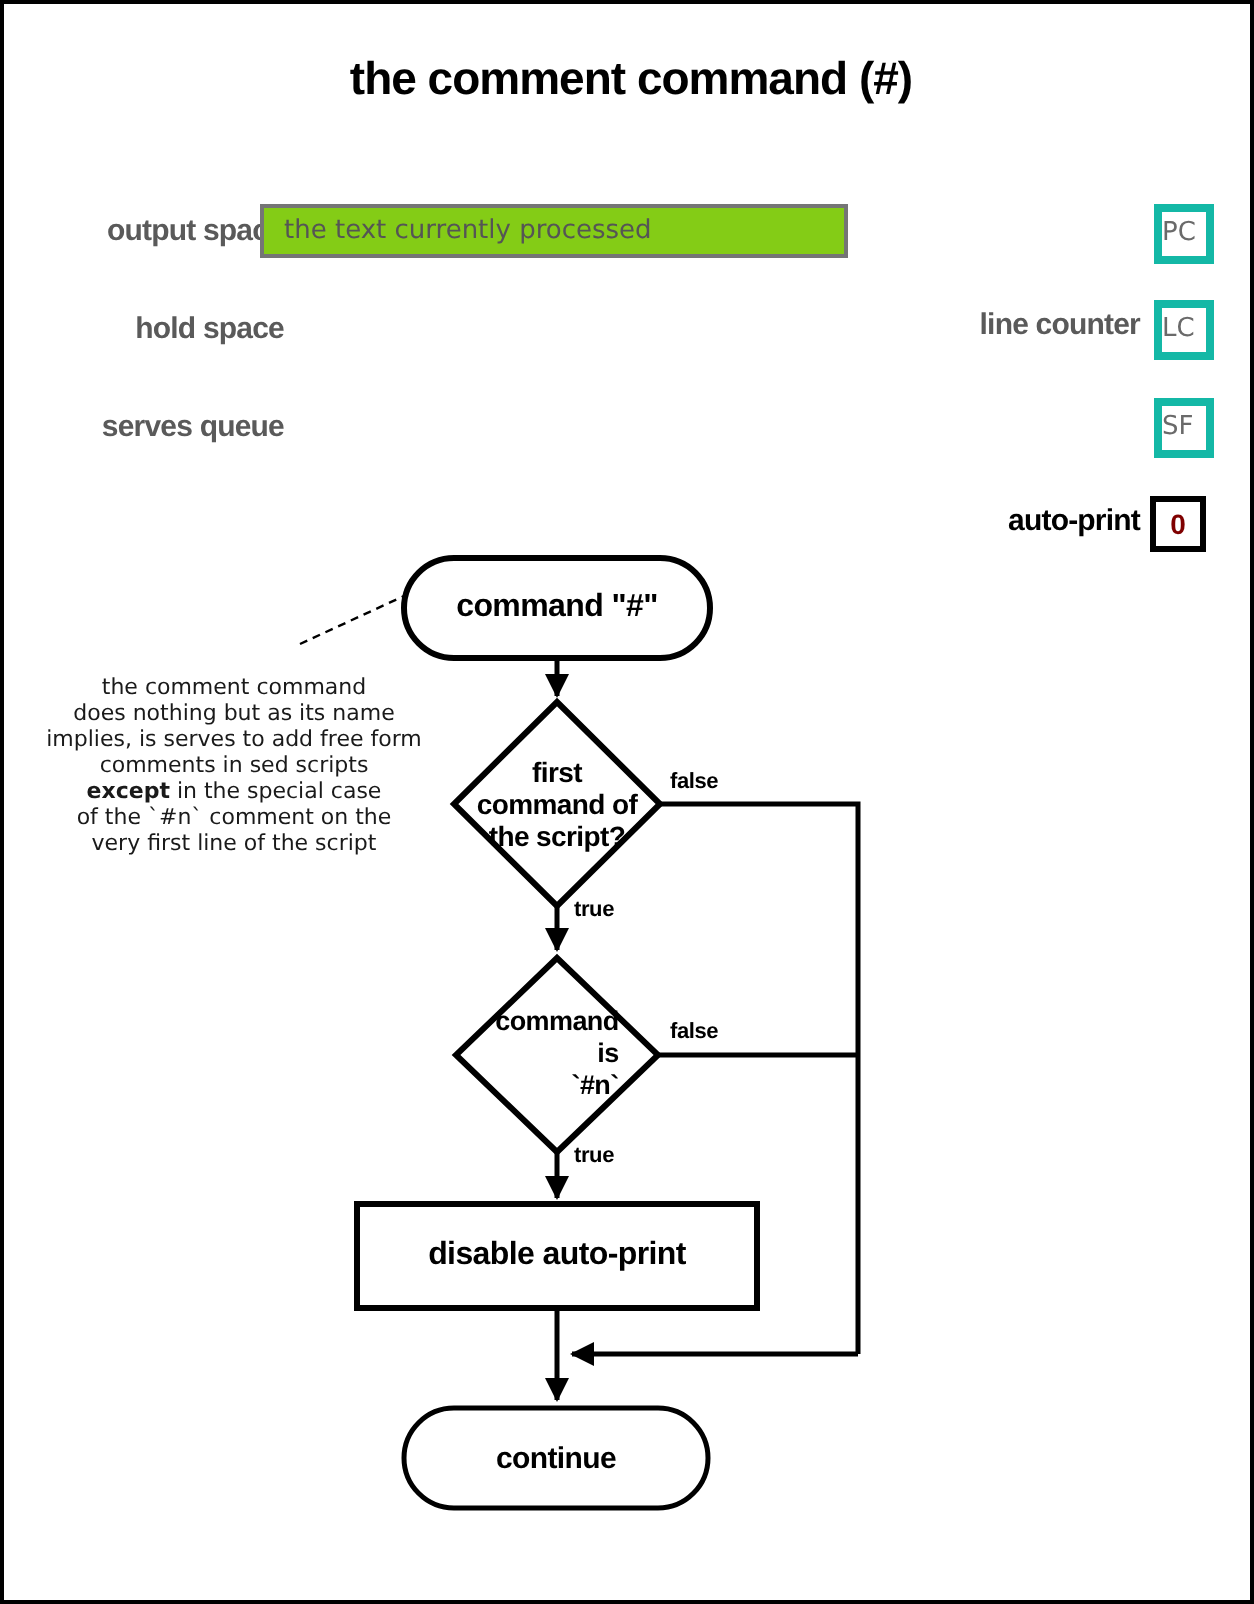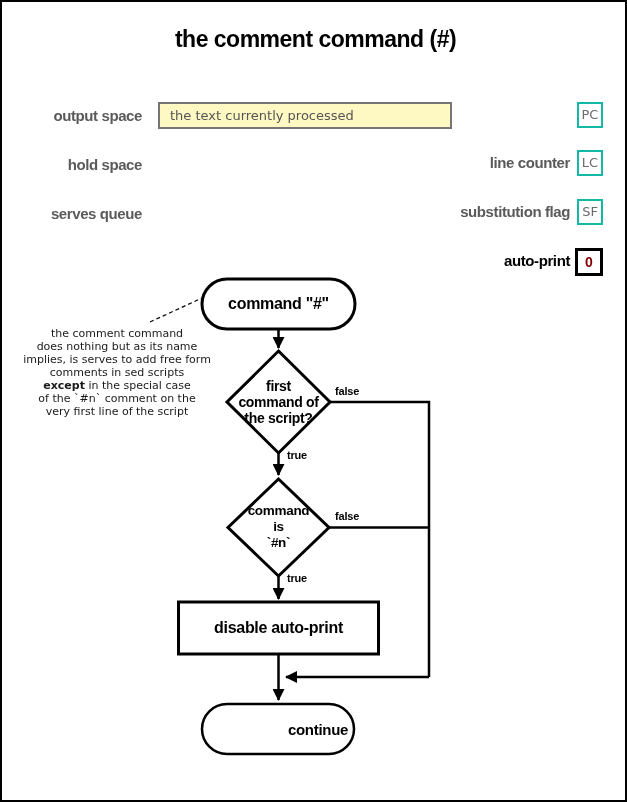--- a/index.html
+++ b/index.html
@@ -20,37 +20,37 @@
   }
   
   .reg-row { position: absolute; left: 0; width: 627px; height: 28px; }
   .reg-label {
     position: absolute; left: 8px; top: 0; width: 132px; height: 27px;
     line-height: 27px; text-align: right;
     font-size: 15px; font-weight: 700; letter-spacing: -0.4px;
     color: #5a5a5a;
   }
   .reg-box {
-    position: absolute; left: 156px; top: 0; width: 280px; height: 23px;
-    border: 2px solid #757575; background: #fef9c3;
+    position: absolute; left: 128px; top: 0; width: 280px; height: 23px;
+    border: 2px solid #757575; background: #84cc16;
     line-height: 23px; padding-left: 10px;
     font-family: "DejaVu Sans", sans-serif;
     font-size: 13px; color: #555;
     white-space: nowrap; overflow: hidden;
   }
   .rreg-label {
     position: absolute; left: 370px; top: 0; width: 198px; height: 26px;
     line-height: 26px; text-align: right;
     font-size: 15px; font-weight: 700; letter-spacing: -0.4px;
     color: #5a5a5a;
   }
   .rreg-box {
     position: absolute; left: 575px; top: 0; width: 22px; height: 22px;
-    border: 2px solid #14b8a6; background: #fff;
-    text-align: center; line-height: 22px;
+    border: 4px solid #14b8a6; background: #fff;
+    text-align: left; line-height: 22px;
     font-family: "DejaVu Sans", sans-serif;
     font-size: 13px; color: #6a6a6a;
   }
   .ap-label { color: #000; text-align: right; }
   .ap-box {
     position: absolute; left: 573px; top: 0; width: 22px; height: 22px;
     border: 3px solid #000; background: #fff;
     text-align: center; line-height: 22px;
     font-size: 14px; font-weight: 700;
     color: #7f0000;
@@ -58,32 +58,32 @@
   
   .flow-svg { position: absolute; left: 0; top: 270px; }
   .node-label {
     position: absolute; display: flex; align-items: center; justify-content: center;
     text-align: center; color: #000;
     font-weight: 700; letter-spacing: -0.3px;
     white-space: pre-line;
   }
   .start-label   { left: 200px; top: 277px; width: 153px; height: 50px; font-size: 16px; }
   .d1-label      { left: 224px; top: 374px; width: 105px; height: 52px; font-size: 14px; line-height: 16px; }
-  .d2-label      { left: 224px; top: 499px; width: 105px; height: 52px; font-size: 13.5px; line-height: 16px; }
+  .d2-label      { left: 224px; top: 499px; width: 105px; height: 52px; font-size: 13.5px; line-height: 16px; text-align: right; }
   .proc-label    { left: 176px; top: 600px; width: 201px; height: 52px; font-size: 16px; }
-  .end-label     { left: 200px; top: 702px; width: 152px; height: 50px; font-size: 15px; padding-left: 40px; }
+  .end-label     { left: 200px; top: 702px; width: 152px; height: 50px; font-size: 15px; }
   .edge-label {
     position: absolute; font-size: 11px; font-weight: 700; letter-spacing: -0.2px; color: #000;
   }
   .false1 { left: 333px; top: 383px; }
   .true1  { left: 285px; top: 447px; }
   .false2 { left: 333px; top: 508px; }
   .true2  { left: 285px; top: 570px; }
   .annotation {
-    position: absolute; left: 0; top: 325px; width: 230px;
+    position: absolute; left: 0; top: 335px; width: 230px;
     text-align: center;
     font-family: "DejaVu Sans", sans-serif;
     font-size: 11px; line-height: 13px; color: #1a1a1a;
     white-space: pre-line;
   }
   .annotation b { font-weight: 700; }
 </style>
 </head>
 <body>
 
@@ -103,21 +103,20 @@
   </div>
 
   <div class="reg-row" style="top:100px">
     <div class="rreg-box">PC</div>
   </div>
   <div class="reg-row" style="top:148px">
     <div class="rreg-label">line counter</div>
     <div class="rreg-box">LC</div>
   </div>
   <div class="reg-row" style="top:197px">
-    <div class="rreg-label">substitution flag</div>
     <div class="rreg-box">SF</div>
   </div>
   <div class="reg-row" style="top:246px">
     <div class="rreg-label ap-label">auto-print</div>
     <div class="ap-box">0</div>
   </div>
 
   <svg class="flow-svg" width="627" height="492" viewBox="0 270 627 492">
     <defs>
       <marker id="arrow" viewBox="0 0 12 12" markerWidth="12" markerHeight="12" refX="11" refY="6" orient="auto" markerUnits="userSpaceOnUse">

